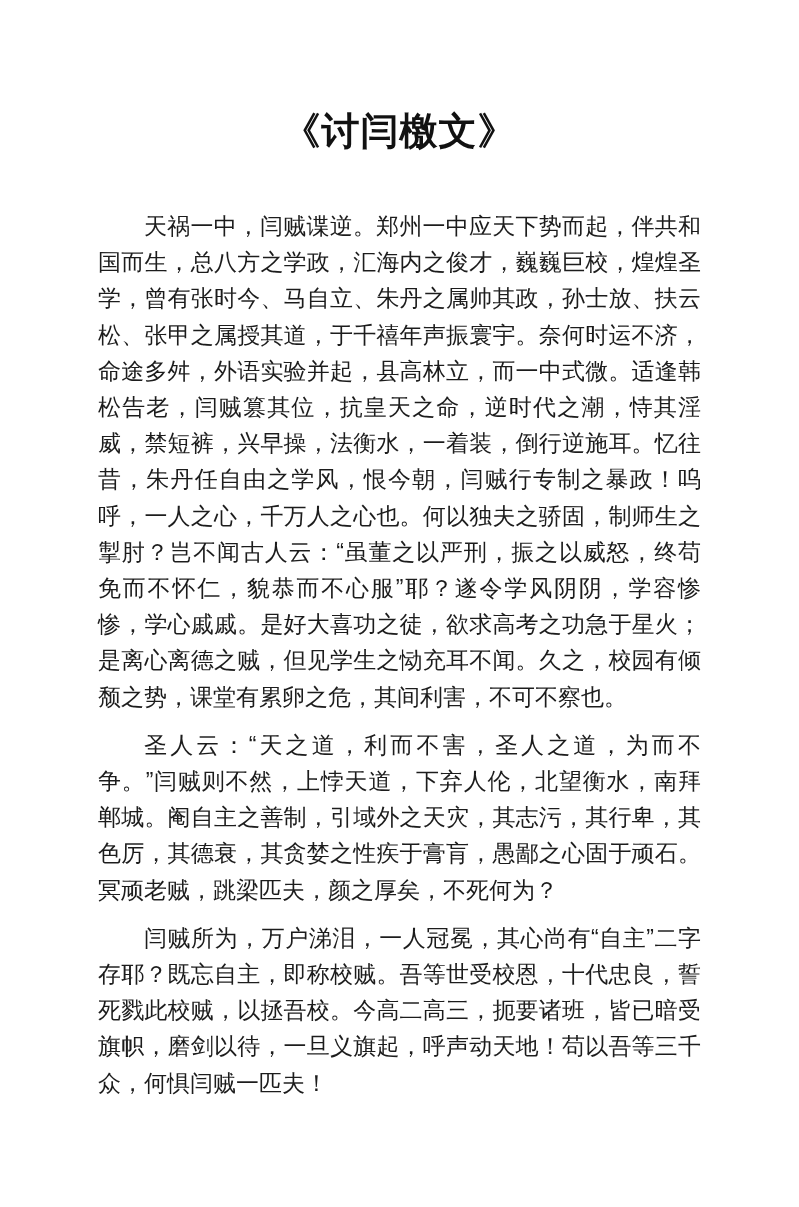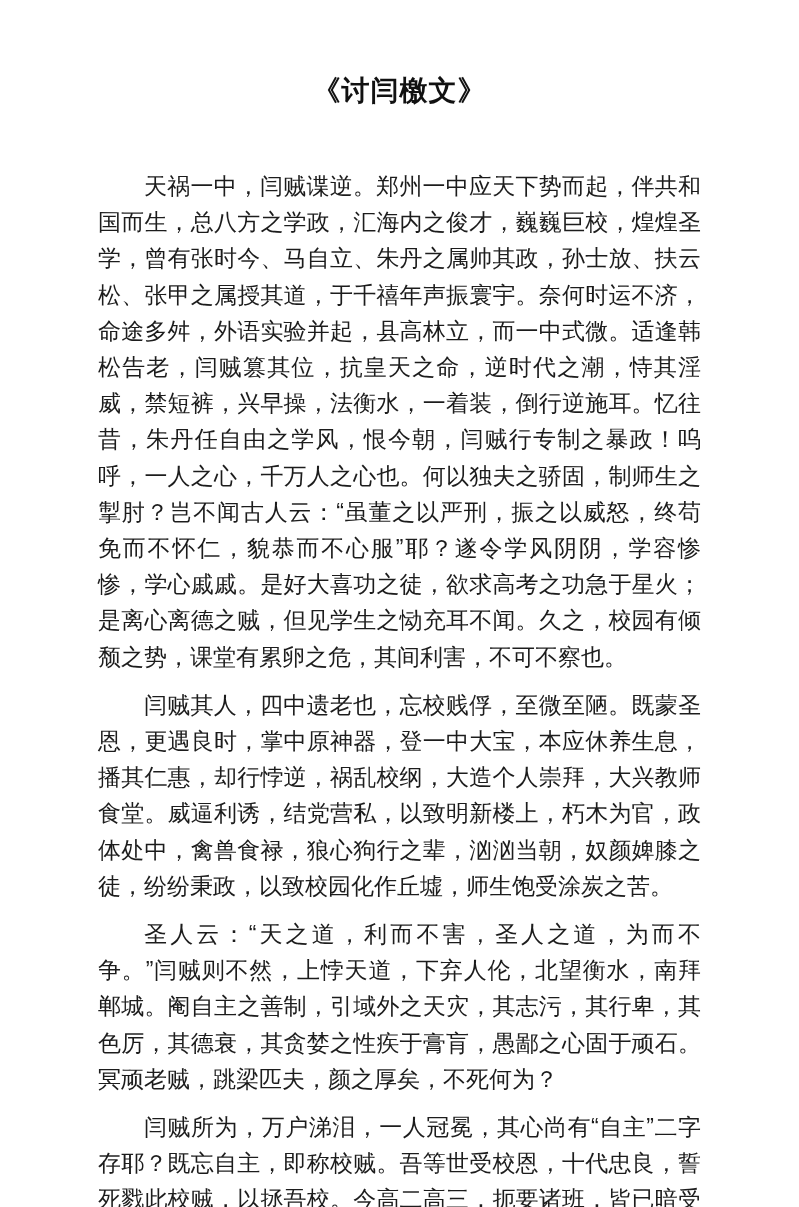--- a/index.html
+++ b/index.html
@@ -11,23 +11,23 @@
     position: relative;
     width: 799px;
     height: 1207px;
     background: #ffffff;
     overflow: hidden;
     font-family: "Liberation Sans", sans-serif;
     color: #1c1c1c;
   }
   .doc-title {
     margin: 0;
-    padding-top: 68px;
+    padding-top: 108px;
     text-align: center;
-    font-size: 28px;
+    font-size: 38px;
     line-height: 46px;
     font-weight: 700;
     letter-spacing: 1px;
     color: #111111;
   }
   .doc-body {
     margin: 54px 86px 0 86px;
     font-size: 23px;
     line-height: 36.2px;
     text-align: justify;
@@ -41,17 +41,16 @@
     word-break: break-all;
   }
 </style>
 </head>
 <body>
 
 <div class="page">
   <h1 class="doc-title">《讨闫檄文》</h1>
   <div class="doc-body">
     <p>天祸一中，闫贼谍逆。郑州一中应天下势而起，伴共和国而生，总八方之学政，汇海内之俊才，巍巍巨校，煌煌圣学，曾有张时今、马自立、朱丹之属帅其政，孙士放、扶云松、张甲之属授其道，于千禧年声振寰宇。奈何时运不济，命途多舛，外语实验并起，县高林立，而一中式微。适逢韩松告老，闫贼篡其位，抗皇天之命，逆时代之潮，恃其淫威，禁短裤，兴早操，法衡水，一着装，倒行逆施耳。忆往昔，朱丹任自由之学风，恨今朝，闫贼行专制之暴政！呜呼，一人之心，千万人之心也。何以独夫之骄固，制师生之掣肘？岂不闻古人云：“虽董之以严刑，振之以威怒，终苟免而不怀仁，貌恭而不心服”耶？遂令学风阴阴，学容惨惨，学心戚戚。是好大喜功之徒，欲求高考之功急于星火；是离心离德之贼，但见学生之恸充耳不闻。久之，校园有倾颓之势，课堂有累卵之危，其间利害，不可不察也。</p>
-    <p>闫贼其人，四中遗老也，忘校贱俘，至微至陋。既蒙圣恩，更遇良时，掌中原神器，登一中大宝，本应休养生息，播其仁惠，却行悖逆，祸乱校纲，大造个人崇拜，大兴教师食堂。威逼利诱，结党营私，以致明新楼上，朽木为官，政体处中，禽兽食禄，狼心狗行之辈，汹汹当朝，奴颜婢膝之徒，纷纷秉政，以致校园化作丘墟，师生饱受涂炭之苦。</p>
     <p>圣人云：“天之道，利而不害，圣人之道，为而不争。”闫贼则不然，上悖天道，下弃人伦，北望衡水，南拜郸城。阉自主之善制，引域外之天灾，其志污，其行卑，其色厉，其德衰，其贪婪之性疾于膏肓，愚鄙之心固于顽石。冥顽老贼，跳梁匹夫，颜之厚矣，不死何为？</p>
     <p>闫贼所为，万户涕泪，一人冠冕，其心尚有“自主”二字存耶？既忘自主，即称校贼。吾等世受校恩，十代忠良，誓死戮此校贼，以拯吾校。今高二高三，扼要诸班，皆已暗受旗帜，磨剑以待，一旦义旗起，呼声动天地！苟以吾等三千众，何惧闫贼一匹夫！</p>
   </div>
 </div>
 
 </body></html>

